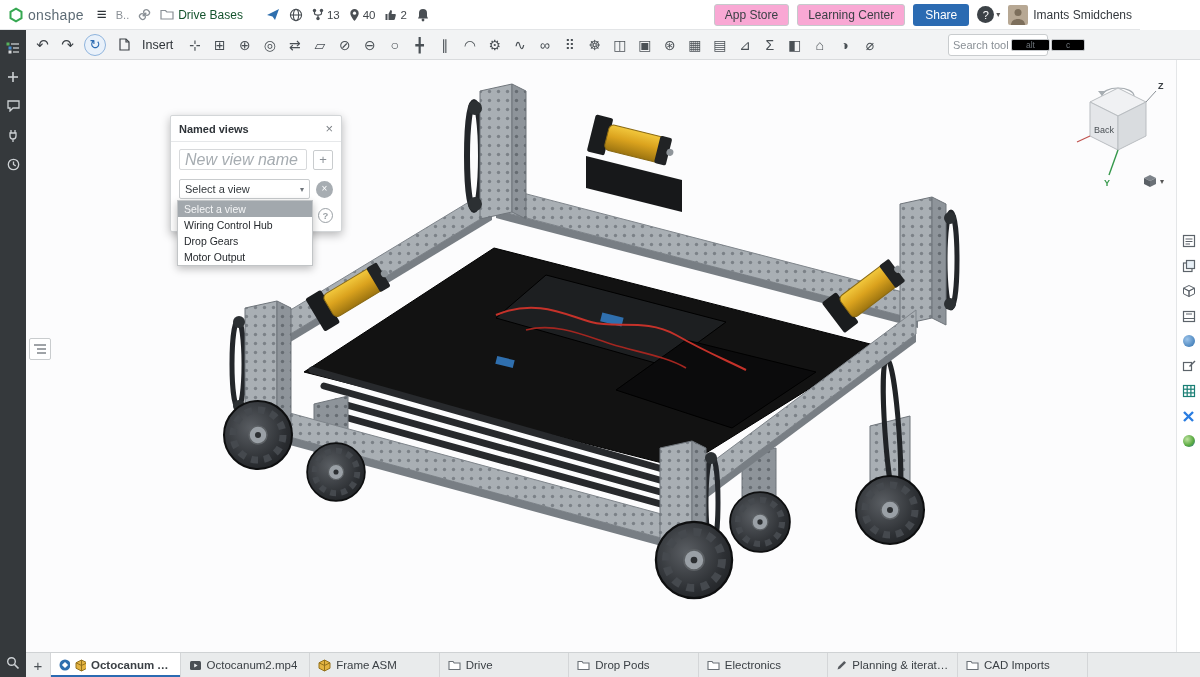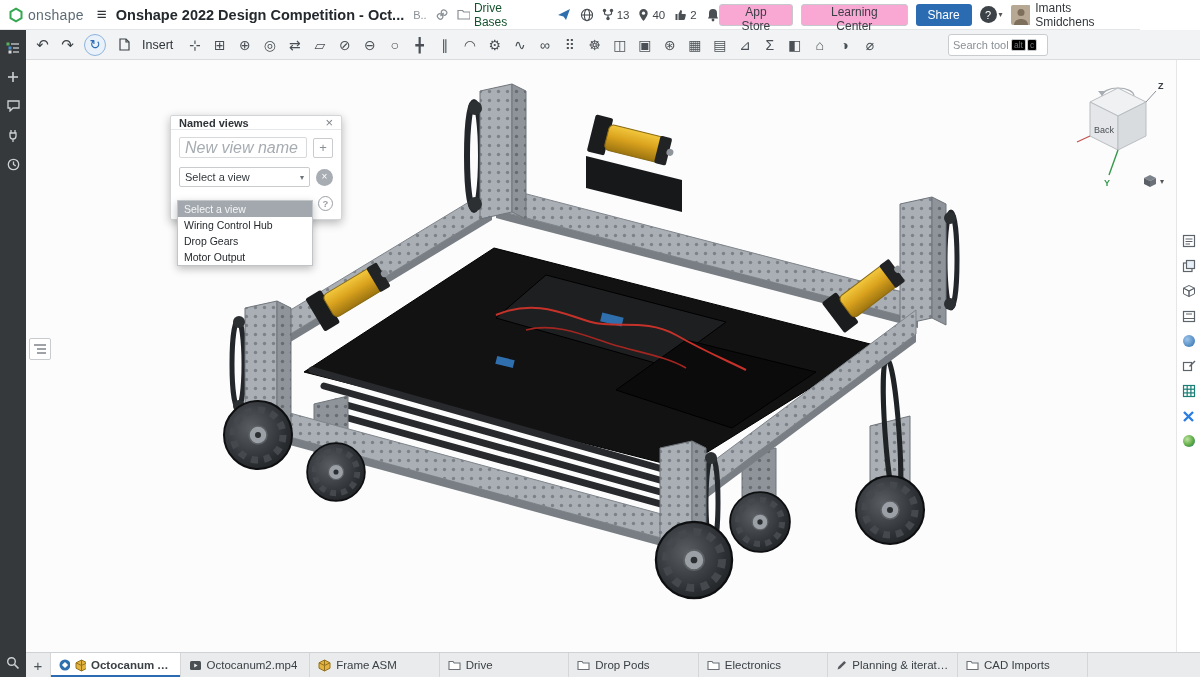--- a/index.html
+++ b/index.html
@@ -28,37 +28,37 @@
 .toolbar{position:absolute;top:30px;left:26px;right:0;height:30px;background:#f2f3f4;border-bottom:1px solid #d9dbdd;display:flex;align-items:center;padding:0 4px;z-index:30}
 .nav-tools,.tools{display:flex;align-items:center}
 .tool{width:25px;height:24px;display:flex;align-items:center;justify-content:center;font-size:14px;color:#4a5055;border-radius:3px}
 .nav-tools .tool{font-size:15px;color:#3c4146}
 .tool.turn{width:22px;height:22px;border:1px solid #8fb4dd;border-radius:50%;background:#e9f1fa;color:#2b6bb2;margin:0 4px;font-size:13px}
 .insert-btn{display:flex;align-items:center;gap:12px;height:24px;padding:0 9px;font-size:12.5px;color:#2e3338;border-radius:3px}
 .search-box{margin-left:auto;margin-right:148px;height:22px;width:100px;background:#fff;border:1px solid #c9ccce;border-radius:3px;display:flex;align-items:center;padding:0 4px;gap:2px}
 .search-box input{border:none;outline:none;width:56px;font-size:11px;font-family:inherit;color:#333;background:transparent}
 .search-box input::placeholder{color:#8a9096}
 .kbd-group{display:flex;gap:1px}
-.kbd{font-size:8.5px;color:#6d7379;border:1px solid #c6c9cc;border-radius:2px;padding:0 2px;background:#000000;line-height:10px}
+.kbd{font-size:8.5px;color:#6d7379;border:1px solid #c6c9cc;border-radius:2px;padding:0 14px;background:#000000;line-height:10px}
 
 .left-rail{position:absolute;top:30px;left:0;bottom:0;width:26px;background:#35393c;display:flex;flex-direction:column;align-items:center;padding-top:8px;gap:9px;z-index:35}
 .rail-btn{width:22px;height:20px;display:flex;align-items:center;justify-content:center}
 .rail-btn.bottom{position:absolute;bottom:4px;left:2px}
 
 .canvas{position:absolute;top:60px;left:26px;right:24px;bottom:25px;background:#fcfcfd;overflow:hidden}
 .model{position:absolute;inset:0}
 .panel-toggle{position:absolute;left:3px;top:278px;width:22px;height:22px;background:#fff;border:1px solid #c9ccce;border-radius:2px;display:flex;align-items:center;justify-content:center;z-index:5}
 .view-cube{position:absolute;right:8px;top:16px;z-index:5}
 .vc-face{font-size:9px;fill:#4a5055;font-family:inherit}
 .vc-z{font-size:9px;fill:#3b4045;font-weight:bold}
 .vc-y{font-size:9px;fill:#35984b;font-weight:bold}
 .view-opts{position:absolute;right:12px;top:114px;display:flex;align-items:center;gap:3px;z-index:5}
 
 .nv-dialog{position:absolute;left:144px;top:55px;width:172px;background:#fff;border:1px solid #d3d6d8;border-radius:2px;box-shadow:0 3px 10px rgba(0,0,0,.28);z-index:30;font-size:11px}
-.nv-header{display:flex;justify-content:space-between;align-items:center;padding:0 8px;border-bottom:1px solid #e6e8ea}
+.nv-header{display:flex;justify-content:space-between;align-items:center;padding:6px 8px;border-bottom:1px solid #e6e8ea}
 .nv-title{font-weight:bold;font-size:11px;color:#2e3338}
 .nv-close{color:#7d8287;font-size:13px;line-height:1}
 .nv-body{padding:7px 8px 10px}
 .nv-row{display:flex;align-items:center;gap:6px;margin-bottom:9px}
 .nv-input{flex:1;height:21px;border:1px solid #d7d9db;border-radius:2px;padding:0 5px;font-size:16px;font-family:inherit;color:#333;outline:none;min-width:0}
 .nv-input::placeholder{font-style:italic;color:#a6acb1}
 .nv-add{width:20px;height:20px;border:1px solid #c9ccce;border-radius:2px;color:#8a9096;font-size:13px;display:flex;align-items:center;justify-content:center;background:#fff;flex:0 0 auto}
 .nv-select{flex:1;height:20px;border:1px solid #c9ccce;border-radius:2px;display:flex;align-items:center;justify-content:space-between;padding:0 5px;color:#33383c;background:#fff;min-width:0}
 .nv-caret{font-size:8px;color:#6d7379}
 .nv-clear{width:17px;height:17px;border-radius:50%;background:#a7adb2;color:#fff;font-size:10px;display:flex;align-items:center;justify-content:center;line-height:1;flex:0 0 auto}
@@ -83,21 +83,20 @@
 
 <header class="topbar">
   <div class="tb-left">
     <span class="logo">
       <svg width="16" height="16" viewBox="0 0 16 16">
           <path d="M8 1.6l5.5 3.2v6.4L8 14.4 2.5 11.2V4.8z" fill="none" stroke="#36a852" stroke-width="2"></path>
         </svg>
       <span class="logo-text">onshape</span>
     </span>
     <span class="hamburger">≡</span>
-    <span class="doc-title">Onshape 2022 Design Competition - Oct...</span>
     <span class="version">B..</span>
     <svg width="13" height="13" viewBox="0 0 13 13">
         <g fill="none" stroke="#8a9096" stroke-width="1.3" transform="rotate(45 6.5 6.5)">
           <rect x="3.5" y="1" width="6" height="5" rx="2.5"></rect>
           <rect x="3.5" y="7" width="6" height="5" rx="2.5"></rect>
           <line x1="6.5" y1="4" x2="6.5" y2="9"></line>
         </g>
       </svg>
     <span class="crumb">
       <svg width="14" height="11">

